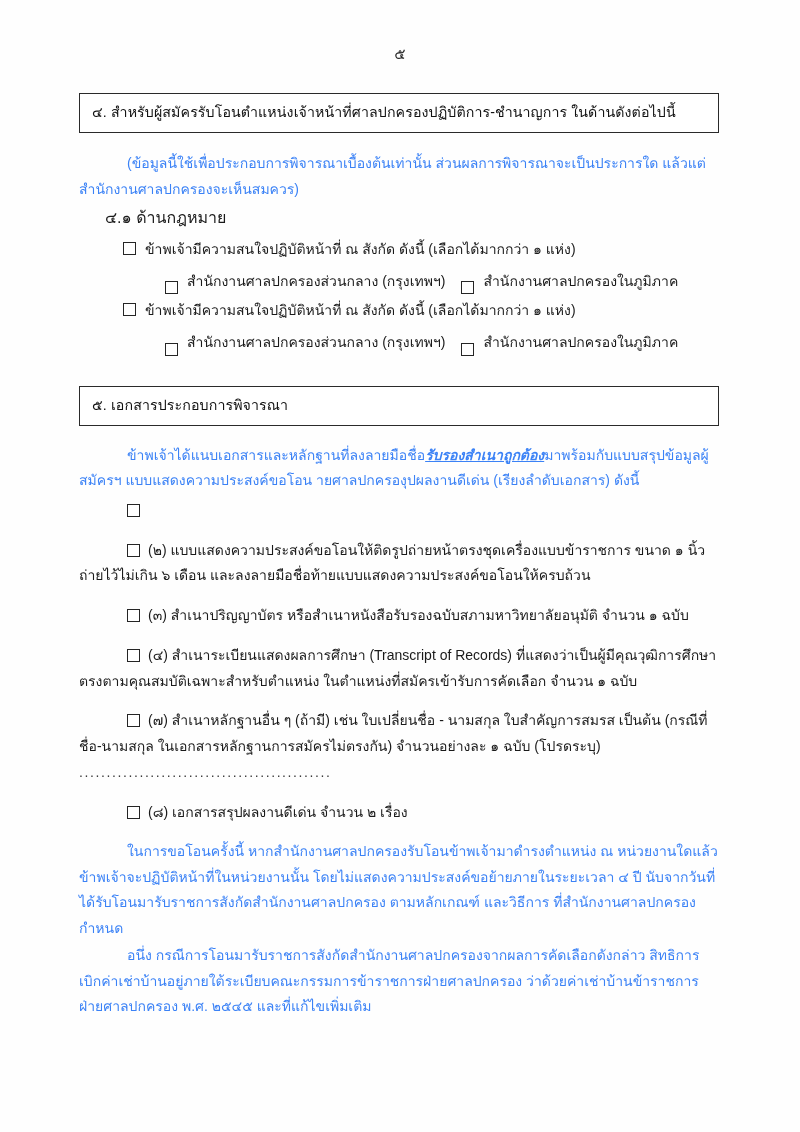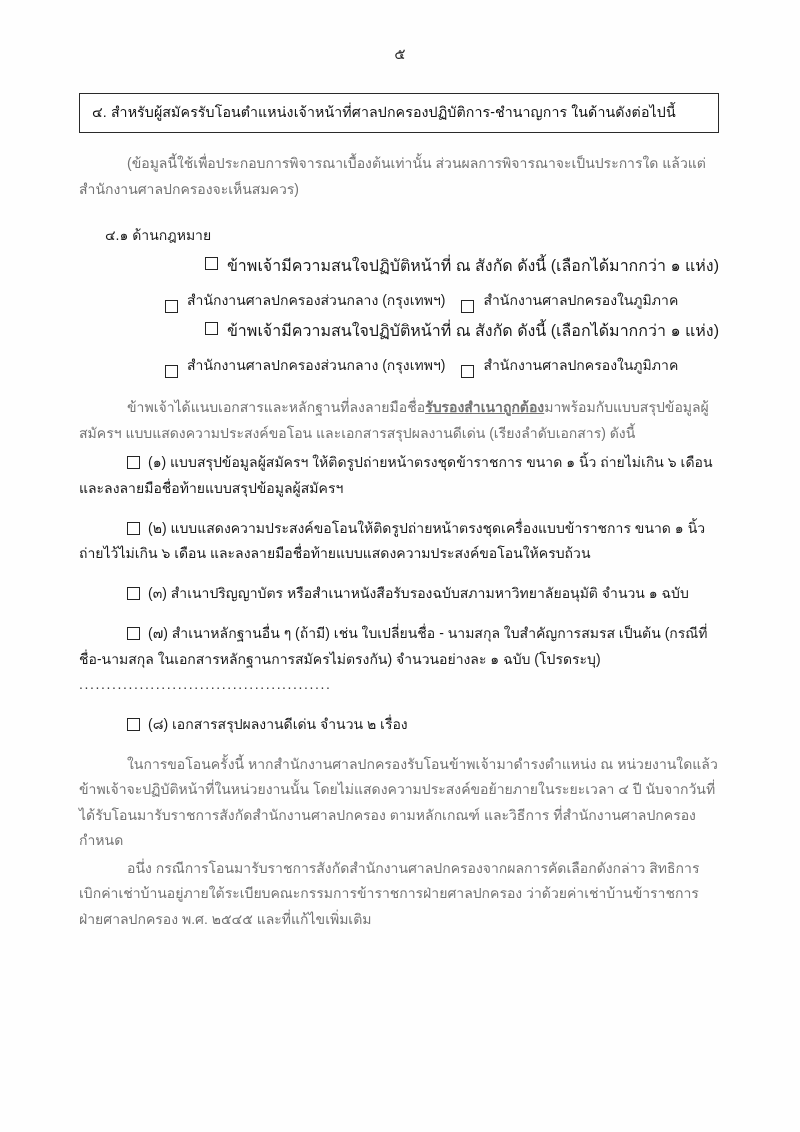--- a/index.html
+++ b/index.html
@@ -49,43 +49,42 @@
     background: #fff;
   }
   .section-box .stitle {
     display: block;
     letter-spacing: 0.1px;
   }
   
   .para {
     font-size: 14px;
     line-height: 1.82;
-    color: #737373;
+    color: #3b82f6;
     text-align: left;
     margin: 0;
   }
   .para.indent {
     text-indent: 48px;
   }
   .block {
     margin-top: 18px;
   }
   .sub-head {
-    font-size: 14px;
+    font-size: 16px;
     line-height: 1.8;
     margin-left: 26px;
-    margin-top: 21px;
+    margin-top: 2px;
   }
   
   .cb-row {
     display: flex;
     align-items: flex-start;
-    font-size: 16px;
+    font-size: 14px;
     line-height: 1.8;
-    justify-content: flex-end;
   }
   .cb-row.lvl1 { margin-left: 44px; margin-top: 4px; }
   .checkbox {
     display: inline-block;
     width: 13px;
     height: 13px;
     border: 1.3px solid #252525;
     box-sizing: border-box;
     flex: 0 0 auto;
     margin-top: 5px;
@@ -117,20 +116,21 @@
     box-sizing: border-box;
     margin-right: 8px;
     margin-left: 48px;
     position: relative;
     top: 2px;
     background: #fff;
   }
   .u { text-decoration: underline; }
   .bi-u {
     font-weight: bold;
+    font-style: italic;
     text-decoration: underline;
   }
   .dots {
     letter-spacing: 1.6px;
     color: #3a3a3a;
   }
   .tail-para { margin-top: 7px; }
   .tail-para2 { margin-top: 2px; }
 </style>
 </head>
@@ -172,31 +172,37 @@
     </div>
 
     <div class="inline-pair">
       <span class="checkbox"></span>
       <span class="cb-label">สำนักงานศาลปกครองส่วนกลาง (กรุงเทพฯ)</span>
       <span class="gap"></span>
       <span class="checkbox"></span>
       <span class="cb-label">สำนักงานศาลปกครองในภูมิภาค</span>
     </div>
 
+    <div style="margin-top:30px;">
+      <div class="section-box">
+        <span class="stitle">๕. เอกสารประกอบการพิจารณา</span>
+      </div>
+    </div>
 
     <div style="margin-top:17px;">
-      <p class="para indent"><span>ข้าพเจ้าได้แนบเอกสารและหลักฐานที่ลงลายมือชื่อ</span><span class="bi-u">รับรองสำเนาถูกต้อง</span><span>มาพร้อมกับแบบสรุปข้อมูลผู้สมัครฯ แบบแสดงความประสงค์ขอโอน และเอกสารสรุปผลงานดีเด่น (เรียงลำดับเอกสาร) ดังนี้</span></p>
-    </div>
-
-    <p class="doc-item"><span class="cbi"></span><span>(๑) แบบสรุปข้อมูลผู้สมัครฯ ให้ติดรูปถ่ายหน้าตรงชุดข้าราชการ ขนาด ๑ นิ้ว ถ่ายไม่เกิน ๖ เดือน และลงลายมือชื่อท้ายแบบสรุปข้อมูลผู้สมัครฯ</span></p>
+      <p class="para indent"><span>ข้าพเจ้าได้แนบเอกสารและหลักฐานที่ลงลายมือชื่อ</span><span class="bi-u">รับรองสำเนาถูกต้อง</span><span>มาพร้อมกับแบบสรุปข้อมูลผู้สมัครฯ แบบแสดงความประสงค์ขอโอน ายศาลปกครองุปผลงานดีเด่น (เรียงลำดับเอกสาร) ดังนี้</span></p>
+    </div>
+
+    <p class="doc-item"><span class="cbi"></span></p>
 
     <p class="doc-item"><span class="cbi"></span><span>(๒) แบบแสดงความประสงค์ขอโอนให้ติดรูปถ่ายหน้าตรงชุดเครื่องแบบข้าราชการ ขนาด ๑ นิ้ว ถ่ายไว้ไม่เกิน ๖ เดือน และลงลายมือชื่อท้ายแบบแสดงความประสงค์ขอโอนให้ครบถ้วน</span></p>
 
     <p class="doc-item"><span class="cbi"></span><span>(๓) สำเนาปริญญาบัตร หรือสำเนาหนังสือรับรองฉบับสภามหาวิทยาลัยอนุมัติ จำนวน ๑ ฉบับ</span></p>
 
+    <p class="doc-item"><span class="cbi"></span><span>(๔) สำเนาระเบียนแสดงผลการศึกษา (Transcript of Records) ที่แสดงว่าเป็นผู้มีคุณวุฒิการศึกษาตรงตามคุณสมบัติเฉพาะสำหรับตำแหน่ง ในตำแหน่งที่สมัครเข้ารับการคัดเลือก จำนวน ๑ ฉบับ</span></p>
 
 
 
     <p class="doc-item"><span class="cbi"></span><span>(๗) สำเนาหลักฐานอื่น ๆ (ถ้ามี) เช่น ใบเปลี่ยนชื่อ - นามสกุล ใบสำคัญการสมรส เป็นต้น (กรณีที่ชื่อ-นามสกุล ในเอกสารหลักฐานการสมัครไม่ตรงกัน) จำนวนอย่างละ ๑ ฉบับ (โปรดระบุ) </span><span class="dots">..............................................</span></p>
 
     <p class="doc-item"><span class="cbi"></span><span>(๘) เอกสารสรุปผลงานดีเด่น จำนวน ๒ เรื่อง</span></p>
 
     <p class="para indent tail-para">ในการขอโอนครั้งนี้ หากสำนักงานศาลปกครองรับโอนข้าพเจ้ามาดำรงตำแหน่ง ณ หน่วยงานใดแล้ว ข้าพเจ้าจะปฏิบัติหน้าที่ในหน่วยงานนั้น โดยไม่แสดงความประสงค์ขอย้ายภายในระยะเวลา ๔ ปี นับจากวันที่ได้รับโอนมารับราชการสังกัดสำนักงานศาลปกครอง ตามหลักเกณฑ์ และวิธีการ ที่สำนักงานศาลปกครองกำหนด</p>
     <p class="para indent tail-para2">อนึ่ง กรณีการโอนมารับราชการสังกัดสำนักงานศาลปกครองจากผลการคัดเลือกดังกล่าว สิทธิการเบิกค่าเช่าบ้านอยู่ภายใต้ระเบียบคณะกรรมการข้าราชการฝ่ายศาลปกครอง ว่าด้วยค่าเช่าบ้านข้าราชการฝ่ายศาลปกครอง พ.ศ. ๒๕๔๕ และที่แก้ไขเพิ่มเติม</p>
 

